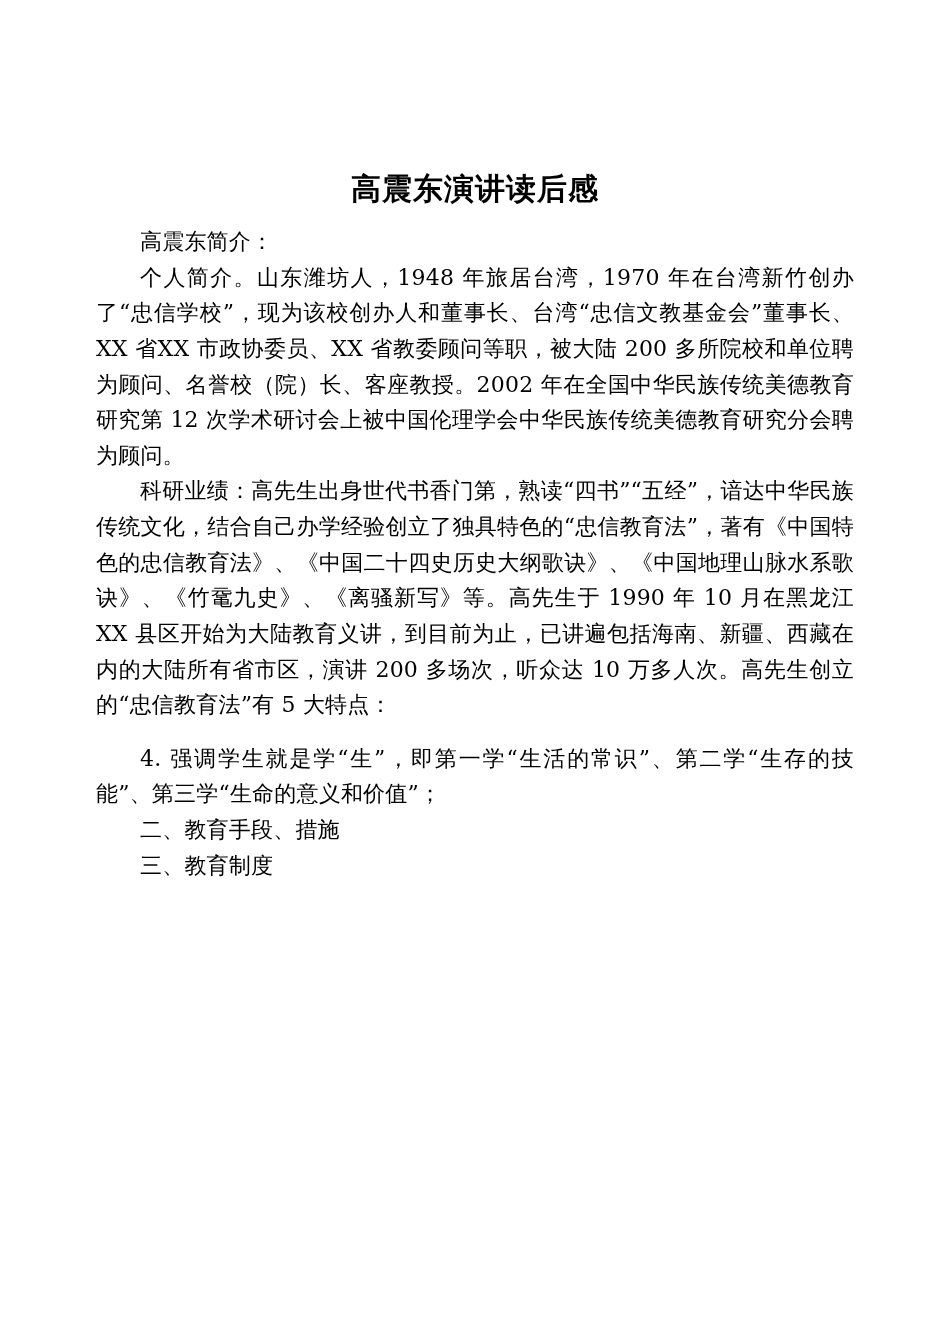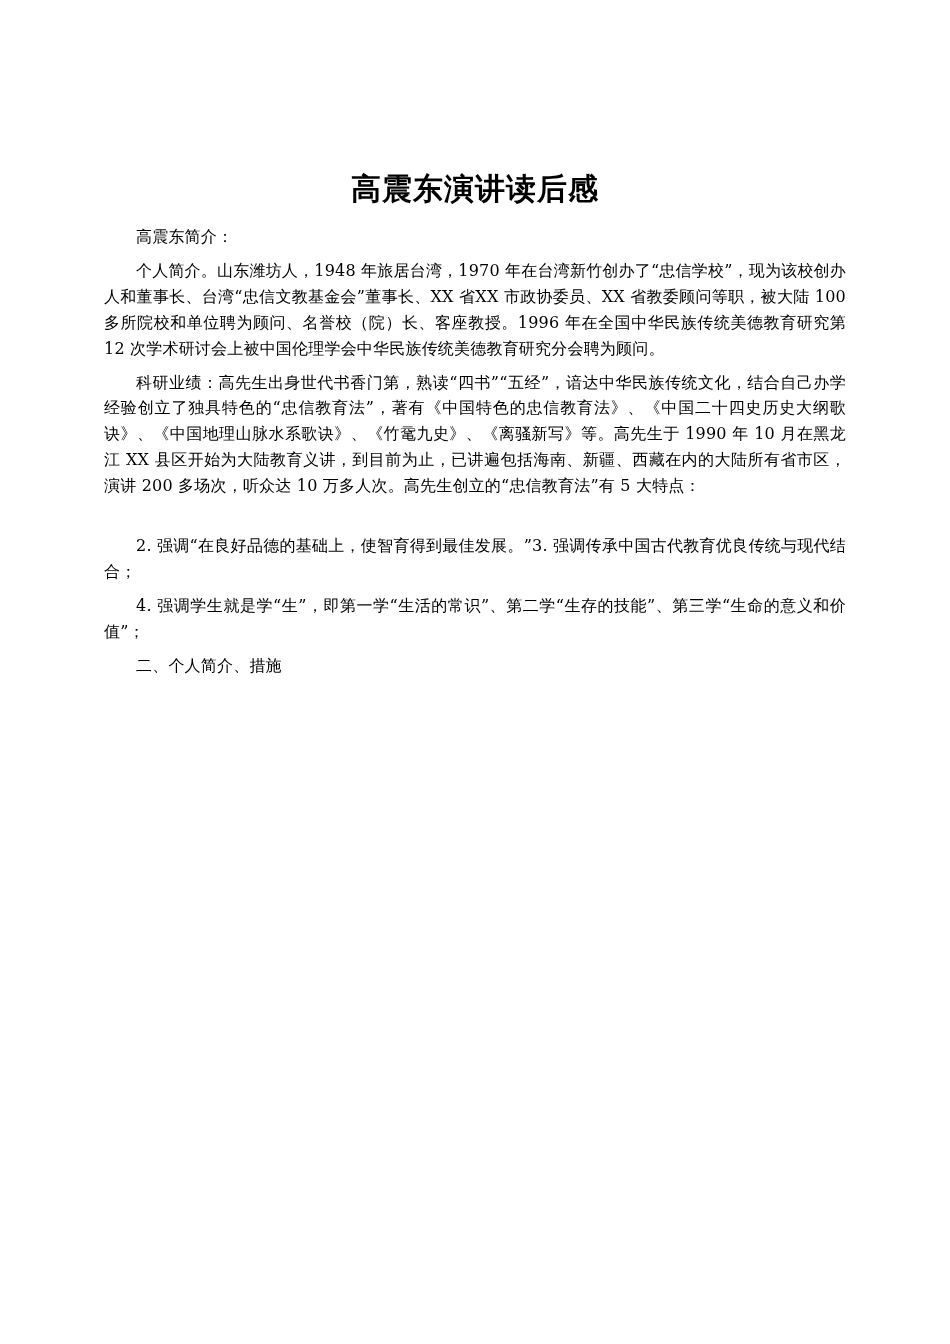--- a/index.html
+++ b/index.html
@@ -24,39 +24,39 @@
   .doc-title {
     text-align: center;
     font-size: 30px;
     font-weight: bold;
     line-height: 1.4;
     margin: 0 0 14px 0;
     letter-spacing: 1px;
     font-family: "DejaVu Sans", "Liberation Sans", sans-serif;
   }
   .body-text p {
-    margin: 8px;
-    font-size: 16px;
+    margin: 0;
+    font-size: 22px;
     line-height: 1.62;
     text-align: justify;
     text-justify: inter-ideograph;
     text-indent: 2em;
     letter-spacing: 0.2px;
   }
   .spacer {
     height: 18px;
   }
 </style>
 </head>
 <body>
 
 <div class="page">
   <h1 class="doc-title">高震东演讲读后感</h1>
   <div class="body-text">
     <p>高震东简介：</p>
-    <p>个人简介。山东潍坊人，1948 年旅居台湾，1970 年在台湾新竹创办了“忠信学校”，现为该校创办人和董事长、台湾“忠信文教基金会”董事长、XX 省XX 市政协委员、XX 省教委顾问等职，被大陆 100 多所院校和单位聘为顾问、名誉校（院）长、客座教授。1996 年在全国中华民族传统美德教育研究第 12 次学术研讨会上被中国伦理学会中华民族传统美德教育研究分会聘为顾问。</p>
+    <p>个人简介。山东潍坊人，1948 年旅居台湾，1970 年在台湾新竹创办了“忠信学校”，现为该校创办人和董事长、台湾“忠信文教基金会”董事长、XX 省XX 市政协委员、XX 省教委顾问等职，被大陆 200 多所院校和单位聘为顾问、名誉校（院）长、客座教授。2002 年在全国中华民族传统美德教育研究第 12 次学术研讨会上被中国伦理学会中华民族传统美德教育研究分会聘为顾问。</p>
     <p>科研业绩：高先生出身世代书香门第，熟读“四书”“五经”，谙达中华民族传统文化，结合自己办学经验创立了独具特色的“忠信教育法”，著有《中国特色的忠信教育法》、《中国二十四史历史大纲歌诀》、《中国地理山脉水系歌诀》、《竹鼋九史》、《离骚新写》等。高先生于 1990 年 10 月在黑龙江 XX 县区开始为大陆教育义讲，到目前为止，已讲遍包括海南、新疆、西藏在内的大陆所有省市区，演讲 200 多场次，听众达 10 万多人次。高先生创立的“忠信教育法”有 5 大特点：</p>
     <div class="spacer"></div>
-    <p> 2. 强调“在良好品德的基础上，使智育得到最佳发展。”3. 强调传承中国古代教育优良传统与现代结合；</p>
     <p>4. 强调学生就是学“生”，即第一学“生活的常识”、第二学“生存的技能”、第三学“生命的意义和价值”；</p>
-    <p>二、个人简介、措施</p>
+    <p>二、教育手段、措施</p>
+    <p>三、教育制度</p>
   </div>
 </div>
 
 </body></html>

